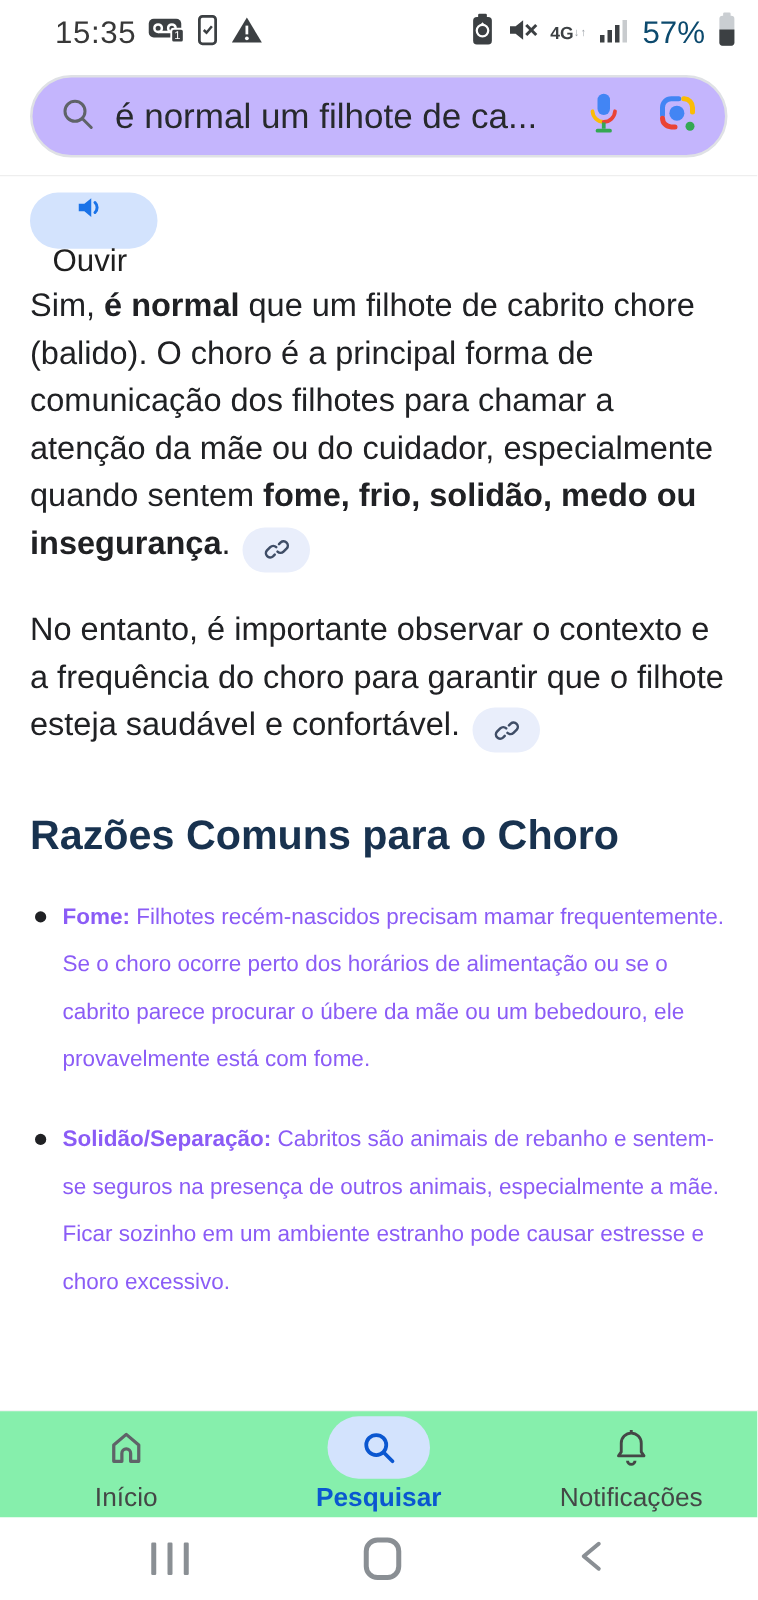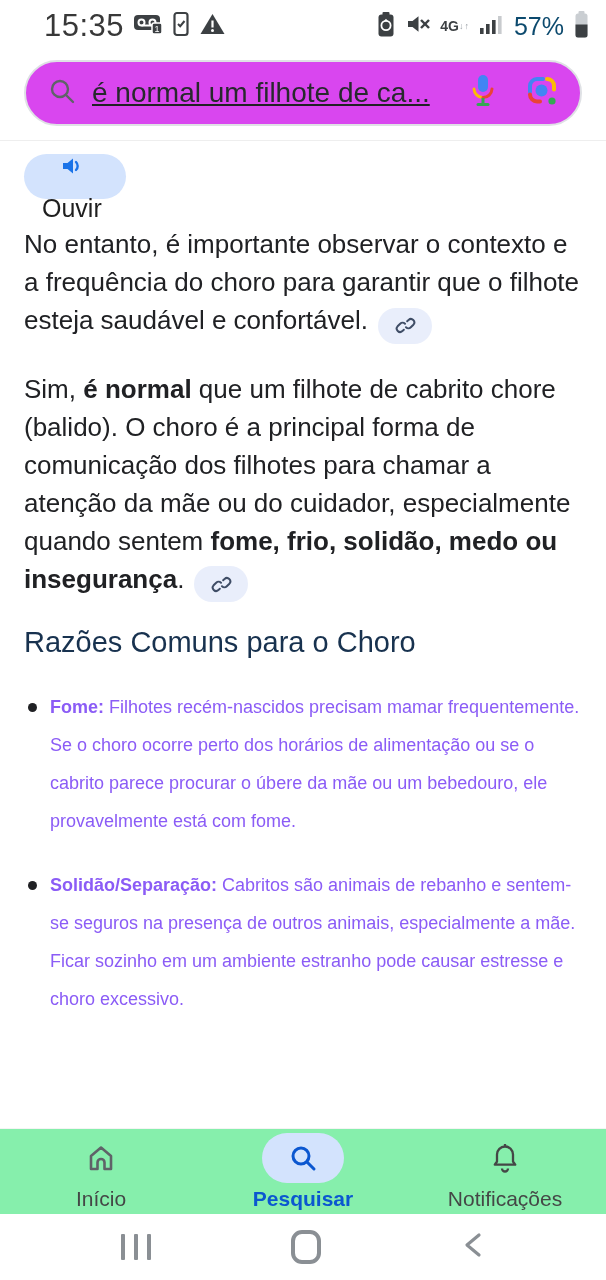--- a/index.html
+++ b/index.html
@@ -9,32 +9,32 @@
     background:#fff; color:#202124; position:relative; overflow:hidden;
   }
   .b { font-weight:700; }
 
   
   .status-bar {
     height:48px; display:flex; align-items:center;
     padding:4px 16px 0 44px; background:#fff;
   }
   .status-left { display:flex; align-items:center; gap:9px; }
-  .status-time { font-size:31px; color:#383838; letter-spacing:.5px; }
+  .status-time { font-size:25px; color:#383838; letter-spacing:.5px; }
   .status-right { margin-left:auto; display:flex; align-items:center; gap:9px; }
   .net-col { display:flex; flex-direction:row; align-items:center; line-height:1; }
   .net-4g { font-size:14px; font-weight:700; color:#3c4043; }
   .net-arrows { font-size:9px; color:#9aa0a6; letter-spacing:1px; }
   .battery-pct { font-size:25px; color:#0c4a6e; }
 
   
   .search-header { padding:12px 24px 14px 24px; background:#fff; border-bottom:1px solid #eeeeee; }
   .search-pill {
-    height:66px; border:2px solid #dfe1e5; border-radius:33px; background:#d946ef;
-    display:flex; align-items:center; padding:0 22px 0 22px;text-decoration:underline;
+    height:66px; border:2px solid #dfe1e5; border-radius:33px; background:#c4b5fd;
+    display:flex; align-items:center; padding:0 22px 0 22px;
   }
   .search-query {
     flex:1; font-size:28px; color:#27292d; margin-left:16px;
     white-space:nowrap; overflow:hidden;
   }
   .pill-icons { display:flex; align-items:center; gap:30px; margin-left:12px; }
 
   
   .content { padding:0 24px; height:988px; overflow:hidden; }
   .listen-chip {
@@ -42,21 +42,21 @@
     background:#d3e3fd; border-radius:23px; height:45px; padding:0 24px 0 18px;flex-direction:column;
   }
   .listen-label { font-size:25px; color:#1f1f1f; }
   p.answer { margin-top:26px; font-size:26px; line-height:38px; color:#202124; }
   .link-chip {
     display:inline-flex; align-items:center; justify-content:center;
     width:54px; height:36px; border-radius:18px; background:#e9eefb;
     vertical-align:-7px; margin-left:10px;
   }
   h2.section-heading {
-    margin-top:20px; font-size:29px; line-height:40px; font-weight:400; color:#18324f;
+    margin-top:46px; font-size:33px; line-height:40px; font-weight:700; color:#18324f;
   }
   ul.reasons { list-style:none; margin-top:4px; }
   ul.reasons li {
     position:relative; padding-left:26px; margin-top:26px;
     font-size:18px; line-height:38px; color:#8b5cf6;
   }
   ul.reasons li::before {
     content:""; position:absolute; left:4px; top:15px;
     width:9px; height:9px; border-radius:50%; background:#202124;
   }
@@ -187,28 +187,28 @@
   <div class="listen-chip">
     <span>
       <svg width="24" height="24" viewBox="0 0 24 24">
         <path d="M3 9 h4.5 l5.5 -4.5 v15 L7.5 15 H3 Z" fill="#1a73e8"></path>
         <path d="M16 8 a5.6 5.6 0 0 1 0 8" fill="none" stroke="#1a73e8" stroke-width="2.4" stroke-linecap="round"></path>
       </svg>
     </span>
     <span class="listen-label">Ouvir</span>
   </div>
 
-  <p class="answer"><span><span>No entanto, é importante observar o contexto e a frequência do choro para garantir que o filhote esteja saudável e confortável.</span></span><span class="link-chip">
+  <p class="answer"><span><span>Sim, </span><span class="b">é normal</span><span> que um filhote de cabrito chore (balido). O choro é a principal forma de comunicação dos filhotes para chamar a atenção da mãe ou do cuidador, especialmente quando sentem </span><span class="b">fome, frio, solidão, medo ou insegurança</span><span>.</span></span><span class="link-chip">
         <svg width="21" height="21" viewBox="0 0 21 21">
           <path d="M12.2 6.3 l1.4-1.4 a3.4 3.4 0 0 1 4.8 4.8 l-2.6 2.6 a3.4 3.4 0 0 1 -4.8 0" fill="none" stroke="#3f4d66" stroke-width="2" stroke-linecap="round"></path>
           <path d="M8.8 14.7 l-1.4 1.4 a3.4 3.4 0 0 1 -4.8 -4.8 l2.6-2.6 a3.4 3.4 0 0 1 4.8 0" fill="none" stroke="#3f4d66" stroke-width="2" stroke-linecap="round"></path>
         </svg>
       </span></p>
 
-  <p class="answer"><span><span>Sim, </span><span class="b">é normal</span><span> que um filhote de cabrito chore (balido). O choro é a principal forma de comunicação dos filhotes para chamar a atenção da mãe ou do cuidador, especialmente quando sentem </span><span class="b">fome, frio, solidão, medo ou insegurança</span><span>.</span></span><span class="link-chip">
+  <p class="answer"><span><span>No entanto, é importante observar o contexto e a frequência do choro para garantir que o filhote esteja saudável e confortável.</span></span><span class="link-chip">
         <svg width="21" height="21" viewBox="0 0 21 21">
           <path d="M12.2 6.3 l1.4-1.4 a3.4 3.4 0 0 1 4.8 4.8 l-2.6 2.6 a3.4 3.4 0 0 1 -4.8 0" fill="none" stroke="#3f4d66" stroke-width="2" stroke-linecap="round"></path>
           <path d="M8.8 14.7 l-1.4 1.4 a3.4 3.4 0 0 1 -4.8 -4.8 l2.6-2.6 a3.4 3.4 0 0 1 4.8 0" fill="none" stroke="#3f4d66" stroke-width="2" stroke-linecap="round"></path>
         </svg>
       </span></p>
 
   <h2 class="section-heading">Razões Comuns para o Choro</h2>
 
   <ul class="reasons">
     <li><span><span class="b">Fome:</span><span> Filhotes recém-nascidos precisam mamar frequentemente. Se o choro ocorre perto dos horários de alimentação ou se o cabrito parece procurar o úbere da mãe ou um bebedouro, ele provavelmente está com fome.</span></span></li>

